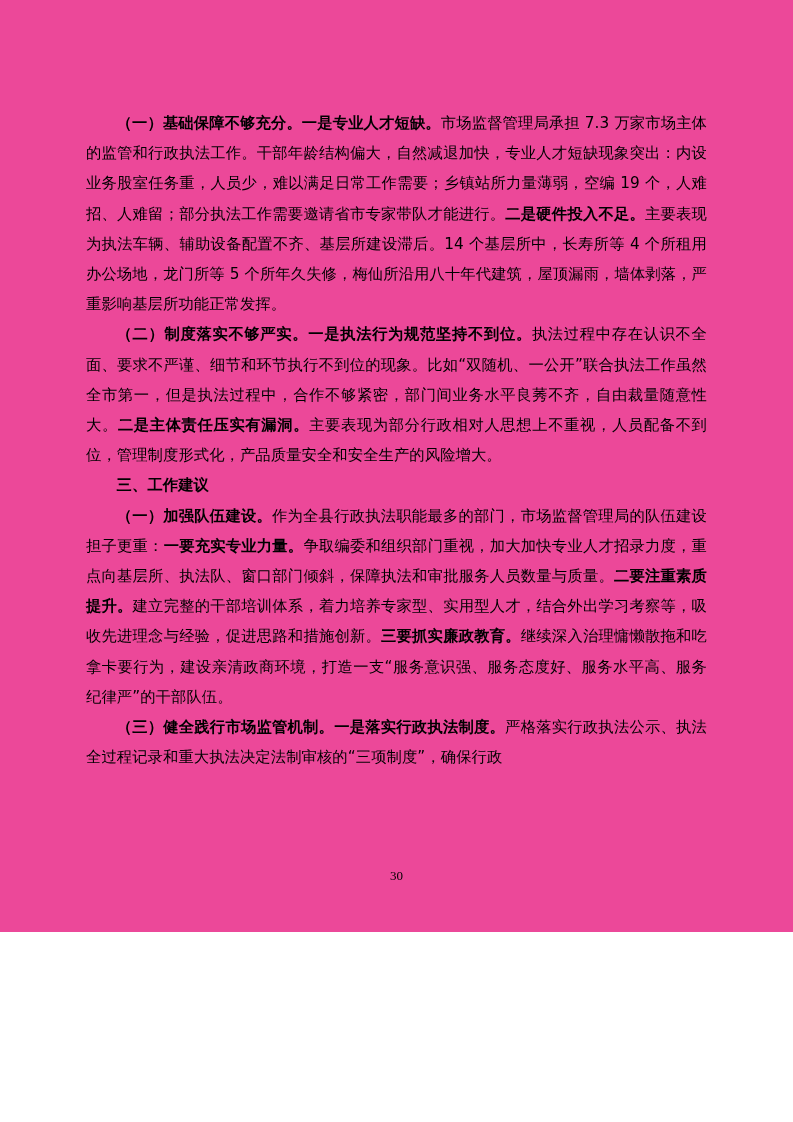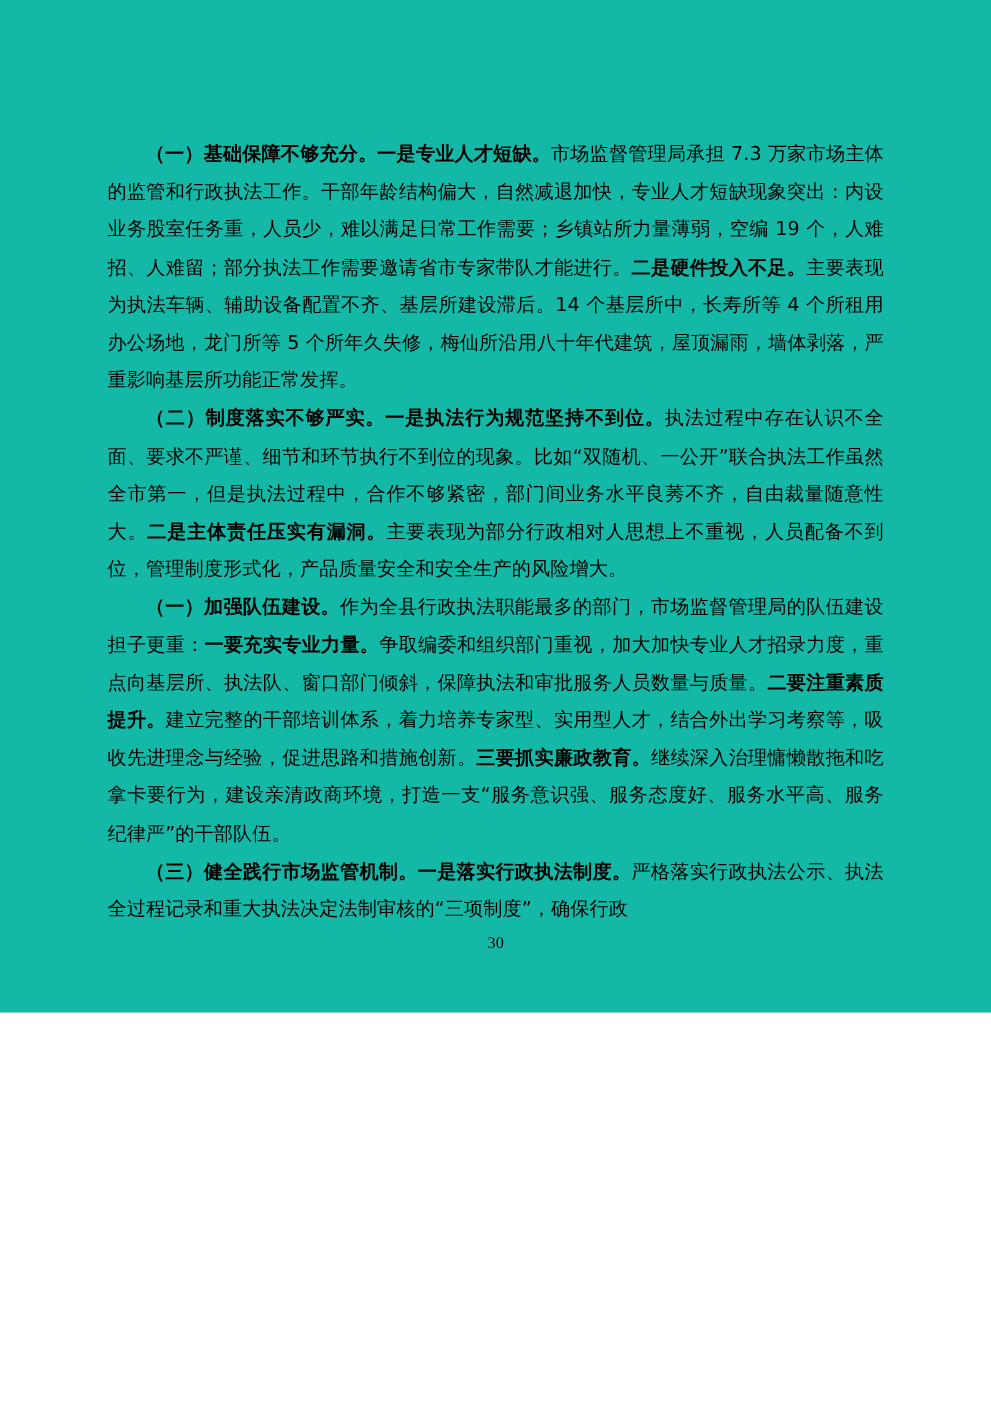--- a/index.html
+++ b/index.html
@@ -10,25 +10,25 @@
   body {
     width: 793px;
     height: 1122px;
     font-family: "DejaVu Sans", sans-serif;
     color: #000000;
     position: relative;
     overflow: hidden;
   }
   .page {
     width: 793px;
-    height: 810px;
+    height: 932px;
     box-sizing: border-box;
     padding: 108px 86px 60px 86px;
     position: relative;
-    background: #14b8a6;
+    background: #ec4899;
   }
   .body-text {
     font-size: 15.3px;
     line-height: 30.2px;
     text-align: justify;
     text-justify: inter-ideograph;
     letter-spacing: 0.1px;
   }
   p.para {
     margin: 0;
@@ -53,17 +53,18 @@
     color: #000;
   }
 </style>
 </head>
 <body>
 
 <div class="page">
   <div class="body-text" id="doc-body">
       <p class="para"><span class="b">（一）基础保障不够充分。一是专业人才短缺。</span><span>市场监督管理局承担 7.3 万家市场主体的监管和行政执法工作。干部年龄结构偏大，自然减退加快，专业人才短缺现象突出：内设业务股室任务重，人员少，难以满足日常工作需要；乡镇站所力量薄弱，空编 19 个，人难招、人难留；部分执法工作需要邀请省市专家带队才能进行。</span><span class="b">二是硬件投入不足。</span><span>主要表现为执法车辆、辅助设备配置不齐、基层所建设滞后。14 个基层所中，长寿所等 4 个所租用办公场地，龙门所等 5 个所年久失修，梅仙所沿用八十年代建筑，屋顶漏雨，墙体剥落，严重影响基层所功能正常发挥。</span></p>
       <p class="para"><span class="b">（二）制度落实不够严实。一是执法行为规范坚持不到位。</span><span>执法过程中存在认识不全面、要求不严谨、细节和环节执行不到位的现象。比如“双随机、一公开”联合执法工作虽然全市第一，但是执法过程中，合作不够紧密，部门间业务水平良莠不齐，自由裁量随意性大。</span><span class="b">二是主体责任压实有漏洞。</span><span>主要表现为部分行政相对人思想上不重视，人员配备不到位，管理制度形式化，产品质量安全和安全生产的风险增大。</span></p>
+      <p class="section-head"><span class="b">三、工作建议</span></p>
       <p class="para"><span class="b">（一）加强队伍建设。</span><span>作为全县行政执法职能最多的部门，市场监督管理局的队伍建设担子更重：</span><span class="b">一要充实专业力量。</span><span>争取编委和组织部门重视，加大加快专业人才招录力度，重点向基层所、执法队、窗口部门倾斜，保障执法和审批服务人员数量与质量。</span><span class="b">二要注重素质提升。</span><span>建立完整的干部培训体系，着力培养专家型、实用型人才，结合外出学习考察等，吸收先进理念与经验，促进思路和措施创新。</span><span class="b">三要抓实廉政教育。</span><span>继续深入治理慵懒散拖和吃拿卡要行为，建设亲清政商环境，打造一支“服务意识强、服务态度好、服务水平高、服务纪律严”的干部队伍。</span></p>
       <p class="para"><span class="b">（三）健全践行市场监管机制。一是落实行政执法制度。</span><span>严格落实行政执法公示、执法全过程记录和重大执法决定法制审核的“三项制度”，确保行政</span></p>
     </div>
   <div class="pagenum">30</div>
 </div>
 
 </body></html>

